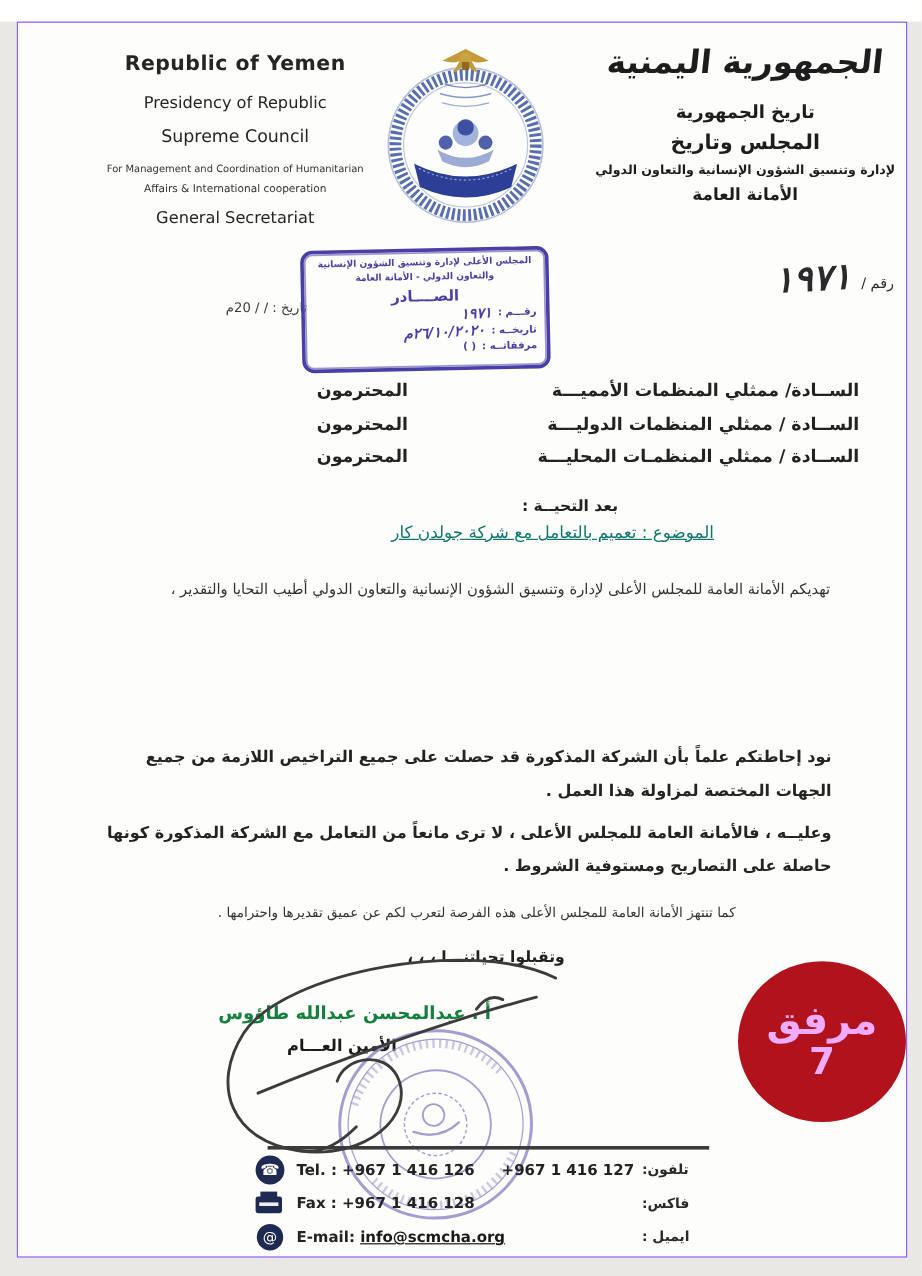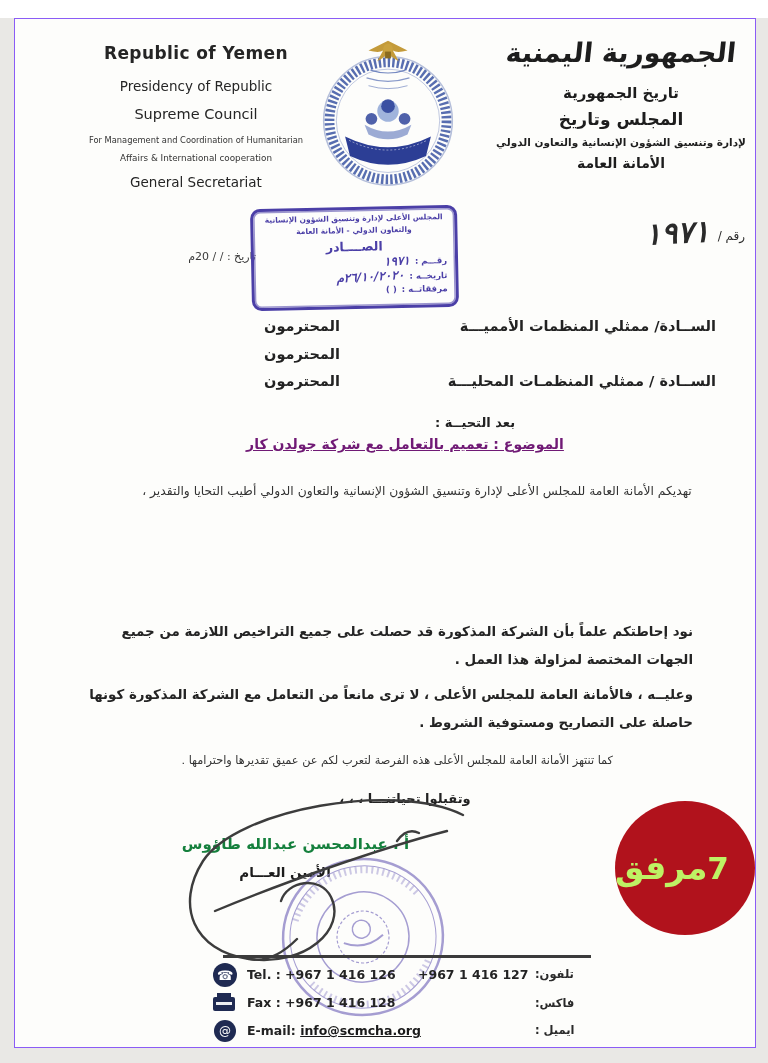--- a/index.html
+++ b/index.html
@@ -47,37 +47,37 @@
   .stamp .title{font-size:12.5px;font-weight:bold;margin-top:2px;letter-spacing:1px;}
   .stamp .row{display:flex;direction:rtl;font-size:8.5px;font-weight:bold;align-items:center;gap:5px;margin-top:1px;padding-right:2px;text-align:right;}
   .stamp .hand{font-size:12px;font-style:italic;transform:rotate(-2deg);font-weight:bold;}
   .date-line{left:56px;top:231px;width:185px;font-size:11px;color:#3a3a3a;direction:rtl;letter-spacing:1px;}
   
   .recipients{left:185px;top:299px;width:516px;}
   .recip-row{display:flex;justify-content:space-between;align-items:center;direction:ltr;margin-bottom:11.5px;}
   .recip-row .hon{font-size:14.5px;font-weight:bold;margin-left:64px;}
   .recip-row .who{font-size:14.5px;font-weight:bold;direction:rtl;}
   .after-greet{left:380px;top:396px;width:160px;font-size:13px;font-weight:bold;text-align:center;}
-  .subject{left:200px;top:417px;width:380px;text-align:center;font-size:14px;font-weight:bold;text-decoration:underline;color:#701a75;}
+  .subject{left:200px;top:417px;width:380px;font-size:14px;font-weight:normal;text-decoration:underline;color:#0f766e;}
   .salutation{left:92px;top:465px;width:620px;font-size:12.3px;color:#333;text-align:center;}
   .para{right:62px;width:618px;font-size:13.4px;font-weight:bold;line-height:2.12;text-align:right;color:#242424;}
   .p1{top:504px;}
   .p2{top:599px;}
   .p3{top:662px;}
   .closing{left:98px;top:735px;width:500px;font-size:11.3px;color:#333;text-align:right;direction:rtl;}
   .farewell{left:295px;top:772px;width:190px;font-size:13px;font-weight:bold;text-align:center;}
   .sig-name{left:138px;top:816px;width:285px;text-align:center;font-size:15px;font-weight:bold;color:#15803d;}
   .sig-title{left:165px;top:845px;width:210px;text-align:center;font-size:13.5px;font-weight:bold;color:#1b1b1b;}
   .sig-svg{left:130px;top:770px;pointer-events:none;}
   .round-stamp{left:233px;top:818px;opacity:.82;pointer-events:none;}
   
   .badge{
     left:600px;top:782px;width:140px;height:134px;border-radius:50%;
-    display:flex;flex-direction:row;align-items:center;
-    color:#bef264;font-weight:bold;line-height:1.05;
+    display:flex;flex-direction:column;align-items:center;justify-content:center;
+    color:#f0abfc;font-weight:bold;line-height:1.05;
   }
   .badge .b1{font-size:33px;}
   .badge .b2{font-size:31px;}
   
   .foot-rule{left:208px;top:936px;width:368px;height:2.5px;background:#3b3b3b;}
   .foot-row{direction:ltr;color:#232323;font-size:12.5px;font-weight:bold;}
   .icon-circle{width:24px;height:24px;border-radius:50%;background:#1f2a52;color:#fff;
     display:flex;align-items:center;justify-content:center;font-size:13px;}
   .icon-circle.small{width:22px;height:22px;font-size:12px;}
   .fax-icon{width:22px;height:14px;background:#1f2a52;border-radius:2px;position:relative;margin-top:4px;}
@@ -159,20 +159,21 @@
     </div>
   </div>
 
   <div class="abs recipients">
     <div class="recip-row">
       <span class="hon">المحترمون</span>
       <span class="who">الســادة/ ممثلي المنظمات الأمميـــة</span>
     </div>
     <div class="recip-row">
       <span class="hon">المحترمون</span>
+      <span class="who">الســادة / ممثلي المنظمات الدوليـــة</span>
     </div>
     <div class="recip-row">
       <span class="hon">المحترمون</span>
       <span class="who">الســادة / ممثلي المنظمـات المحليـــة</span>
     </div>
   </div>
 
   <div class="abs after-greet rtl">بعد التحيــة :</div>
 
   <div class="abs subject rtl">الموضوع : تعميم بالتعامل مع شركة جولدن كار</div>

